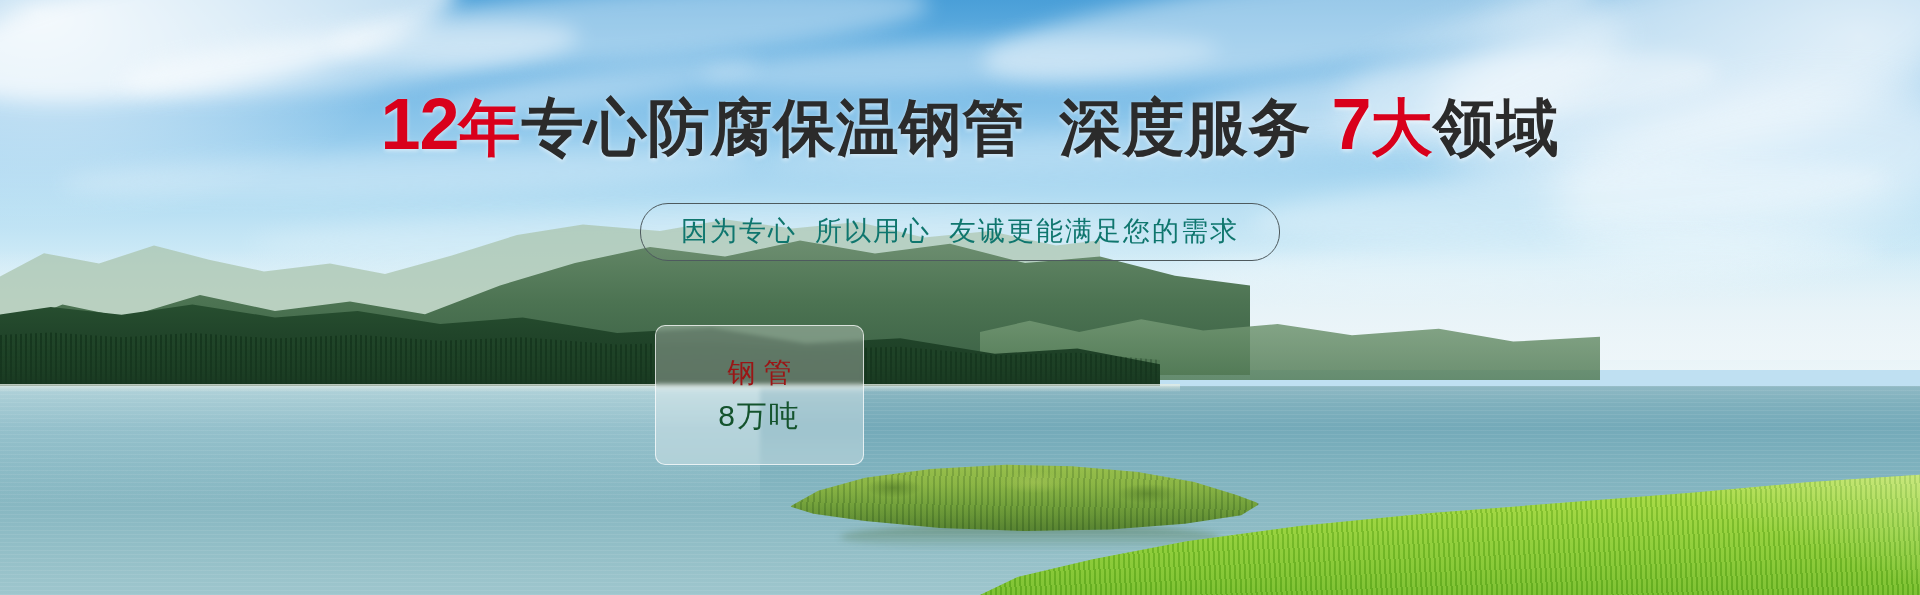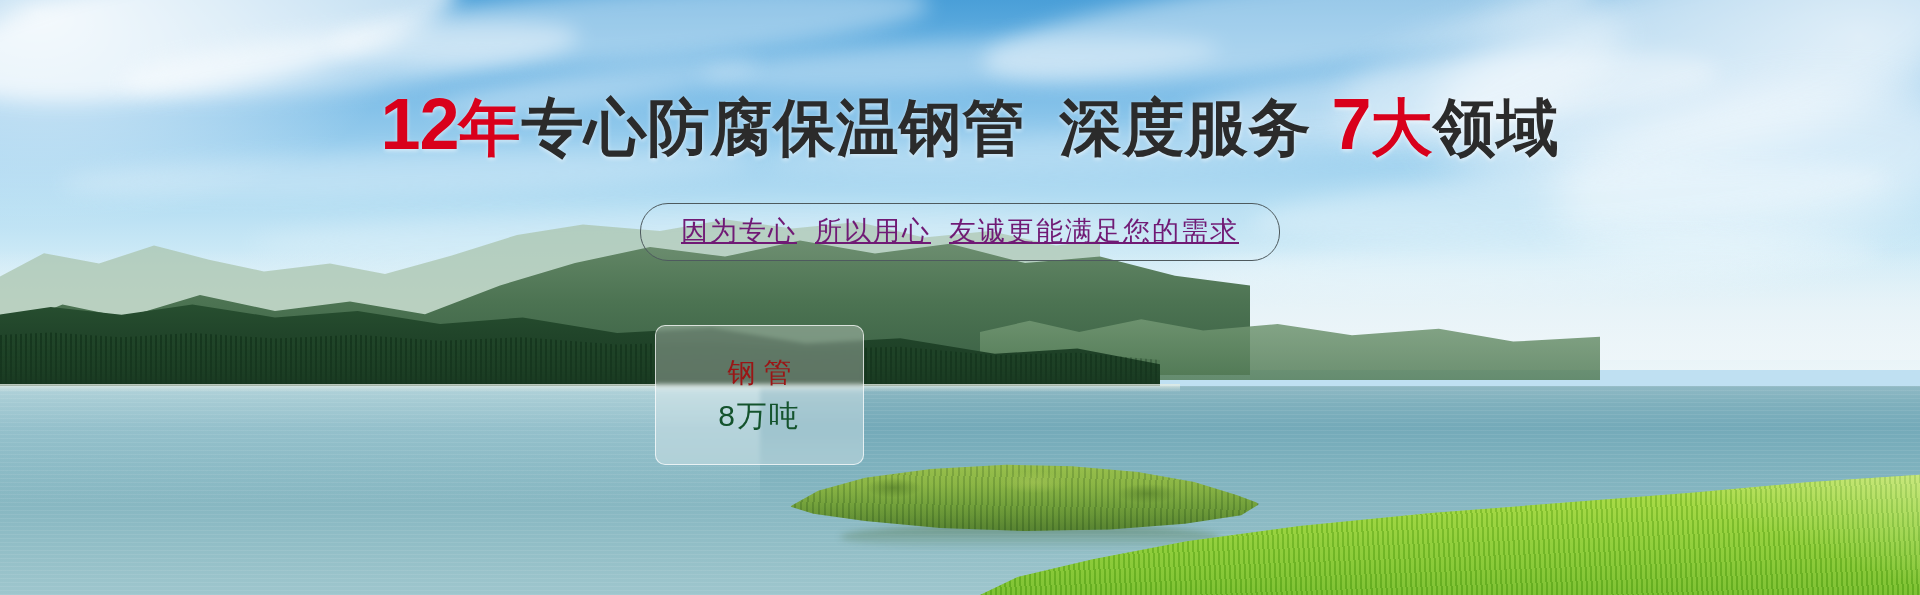--- a/index.html
+++ b/index.html
@@ -219,24 +219,23 @@
   .headline .gap { display:inline-block; width:34px; }
 
   .subtitle-pill {
     position:absolute; left:50%; top:203px;
     transform:translateX(-50%);
     padding:9px 40px 11px;
     border:1.5px solid #4e5a5e;
     border-radius:28px;
     background:rgba(255,255,255,.06);
     font-size:27px;
-    color:#701a75;
+    color:#0f766e;
     letter-spacing:2px;
     white-space:nowrap;
-    text-decoration:underline;
   }
   .subtitle-pill .sp { display:inline-block; width:18px; }
 
   
   .cards {
     position:absolute; left:655px; top:325px;
     display:flex;
     gap:6px;
   }
   .card {

